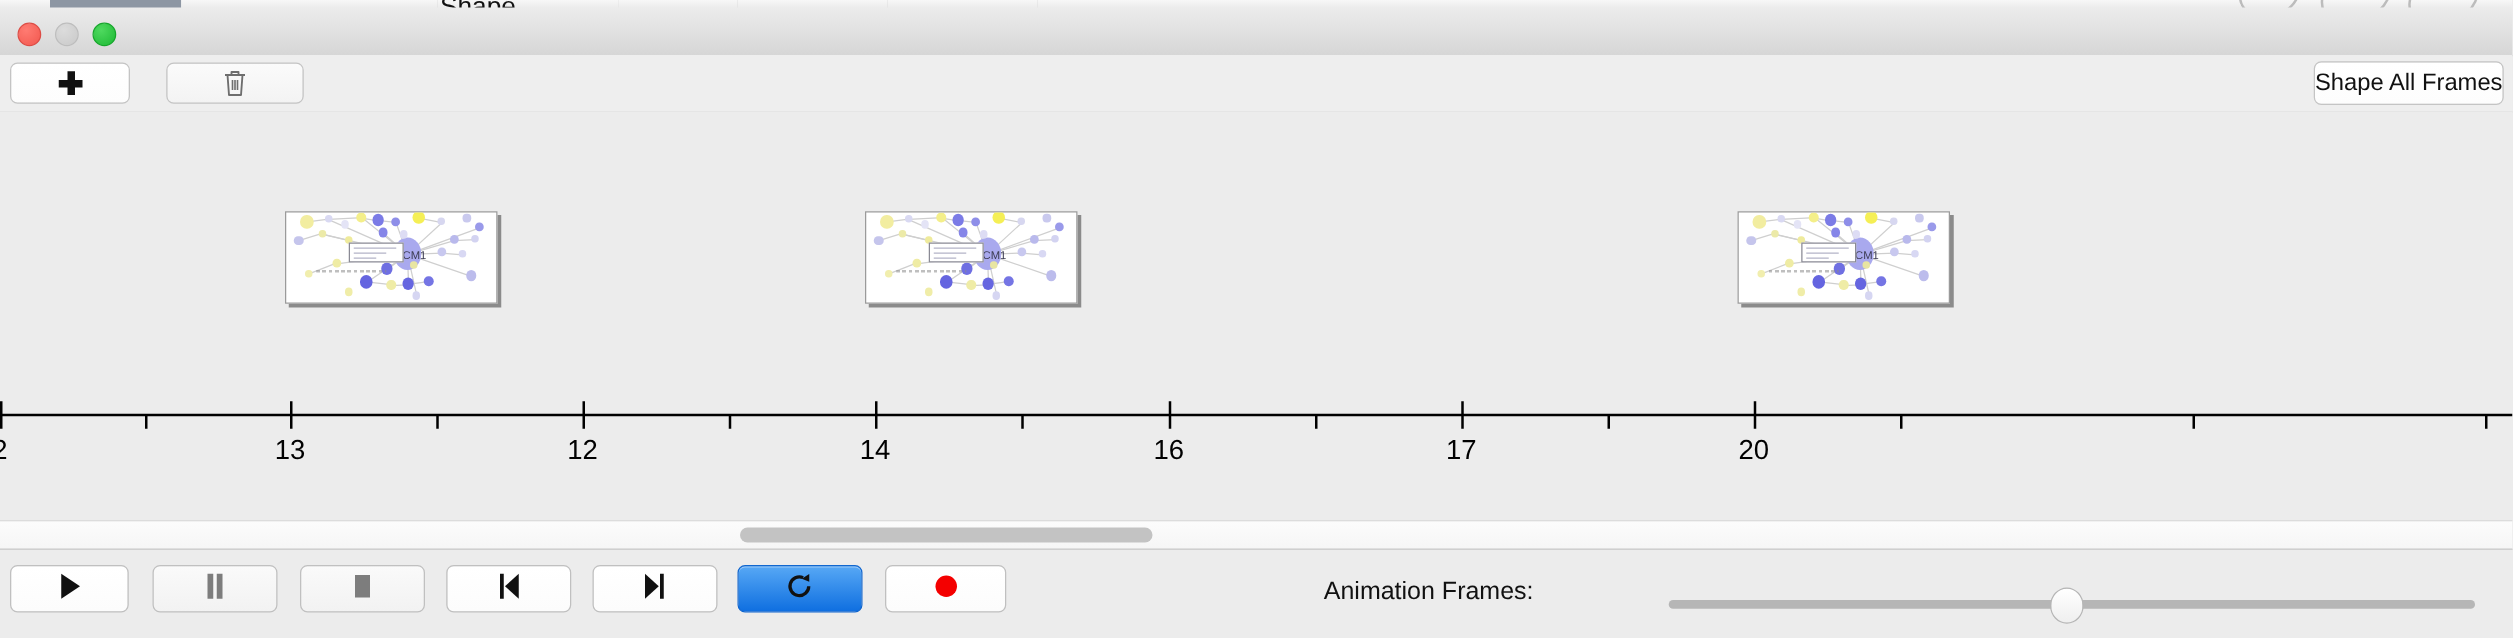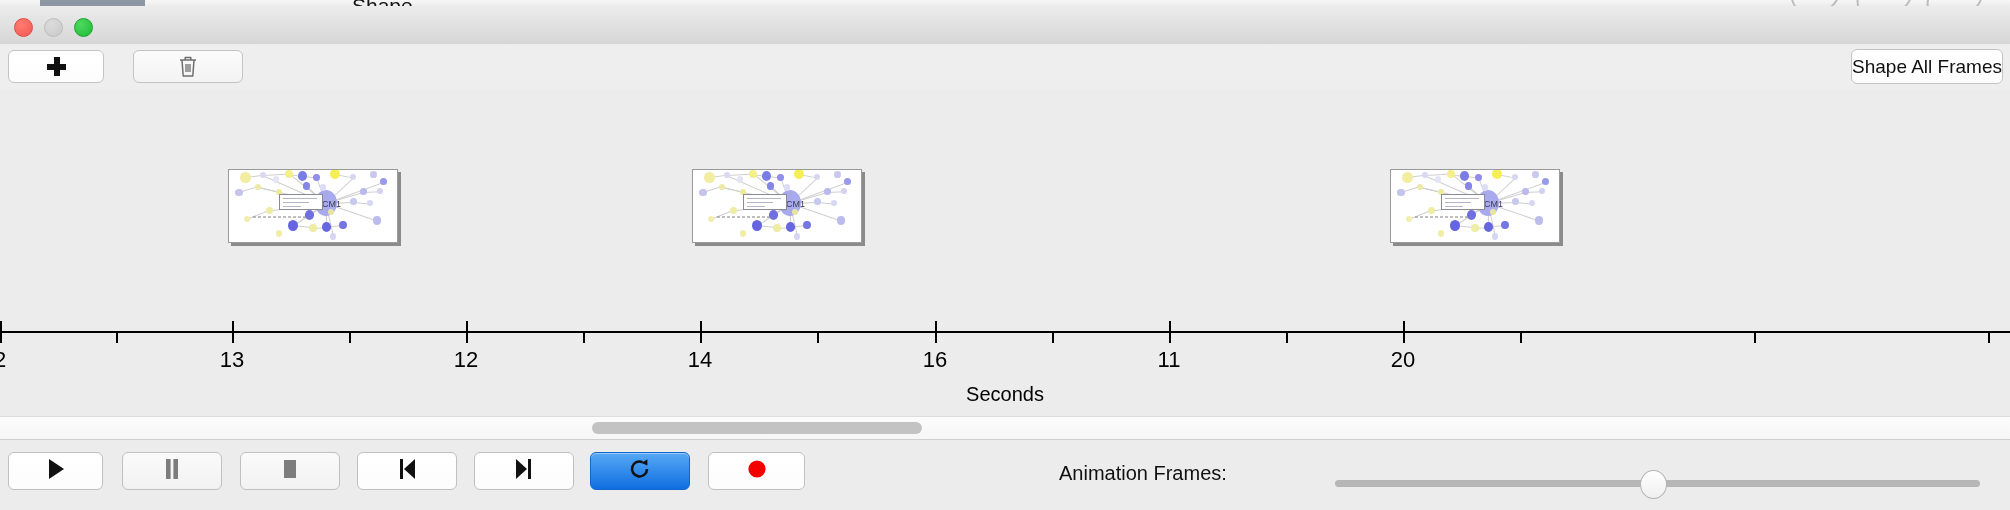--- a/index.html
+++ b/index.html
@@ -344,34 +344,33 @@
         <div class="ticklabel" style="left: -40px; width: 80px;">2</div>
         <div class="tick major" style="left: 232px;"></div>
         <div class="ticklabel" style="left: 192px; width: 80px;">13</div>
         <div class="tick major" style="left: 466px;"></div>
         <div class="ticklabel" style="left: 426px; width: 80px;">12</div>
         <div class="tick major" style="left: 700px;"></div>
         <div class="ticklabel" style="left: 660px; width: 80px;">14</div>
         <div class="tick major" style="left: 935px;"></div>
         <div class="ticklabel" style="left: 895px; width: 80px;">16</div>
         <div class="tick major" style="left: 1169px;"></div>
-        <div class="ticklabel" style="left: 1129px; width: 80px;">11</div>
+        <div class="ticklabel" style="left: 1129px; width: 80px;">17</div>
         <div class="tick major" style="left: 1403px;"></div>
         <div class="ticklabel" style="left: 1363px; width: 80px;">20</div>
         <div class="tick minor" style="left: 116px;"></div>
         <div class="tick minor" style="left: 349px;"></div>
         <div class="tick minor" style="left: 583px;"></div>
         <div class="tick minor" style="left: 817px;"></div>
         <div class="tick minor" style="left: 1052px;"></div>
         <div class="tick minor" style="left: 1286px;"></div>
         <div class="tick minor" style="left: 1520px;"></div>
         <div class="tick minor" style="left: 1754px;"></div>
         <div class="tick minor" style="left: 1988px;"></div>
       </div>
-    <div class="axis-title">Seconds</div>
   </div>
 
   <div class="hscroll">
     <div id="hthumb" class="hthumb" style="left: 592px; width: 330px;"></div>
   </div>
 
   <div class="transport">
     <div id="transport-buttons">
         <div class="pbtn white" style="left: 8px; width: 95px;">
           <span class="ico"><svg width="20" height="22" viewBox="0 0 20 22">

